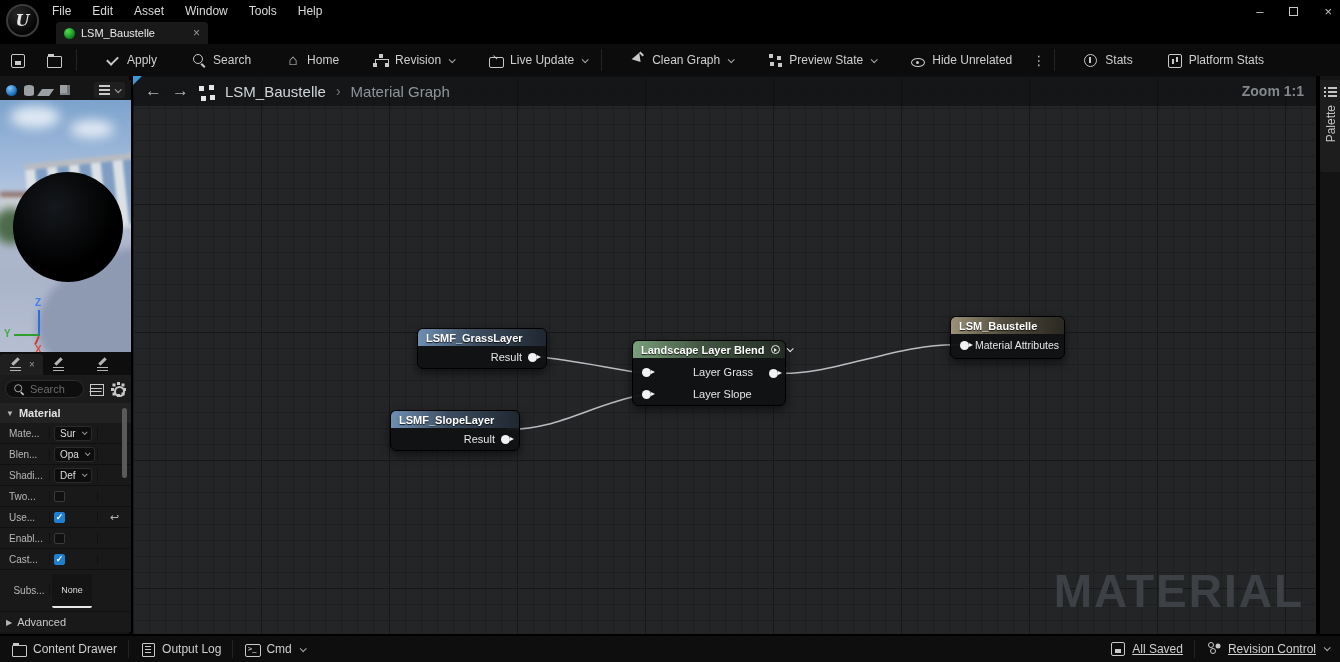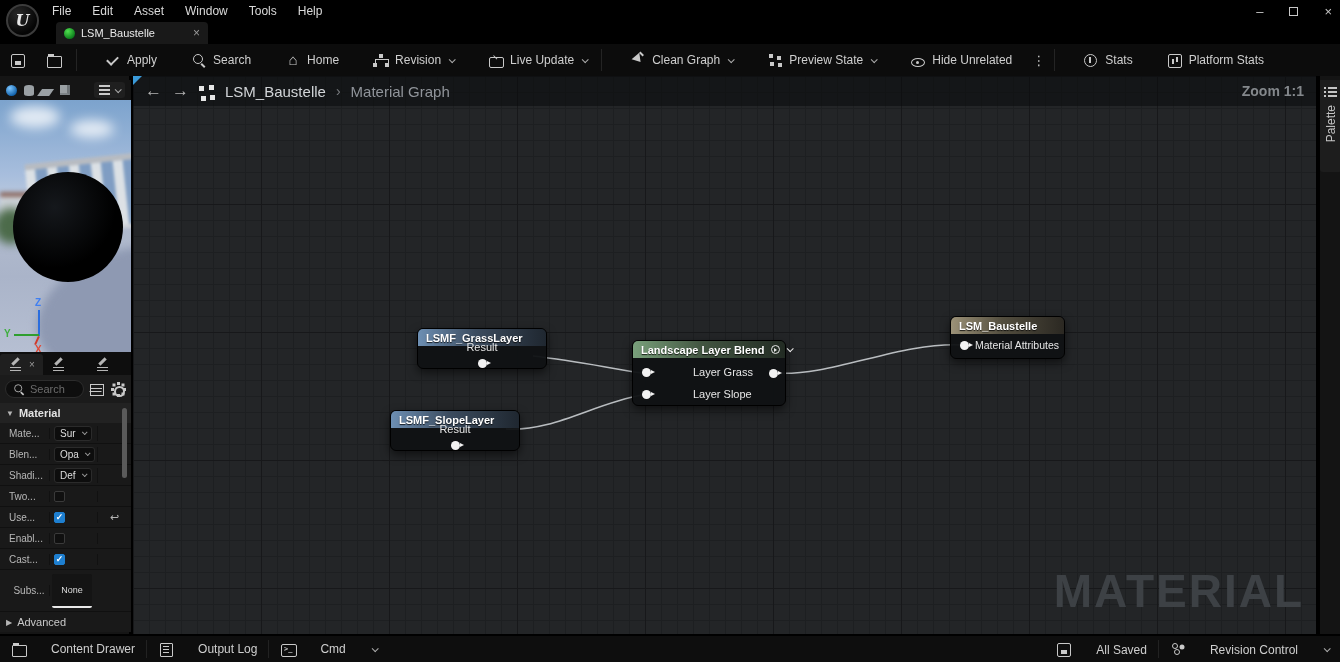--- a/index.html
+++ b/index.html
@@ -155,21 +155,21 @@
   #wires { position:absolute; left:0; top:0; width:100%; height:100%; z-index:2; pointer-events:none; }
 
   .node { position:absolute; background:rgba(16,18,20,0.96); border:1px solid #000; border-radius:6px;
     box-shadow:0 4px 10px rgba(0,0,0,0.55); z-index:3; }
   .nhead { height:17px; border-radius:5px 5px 0 0; padding:0 8px; display:flex; align-items:center; gap:6px;
     font-size:11px; font-weight:bold; color:#fff; text-shadow:0 1px 1px rgba(0,0,0,0.8); white-space:nowrap; }
   .nhead.func { background:linear-gradient(90deg, #6d8fb3 0%, #3c4c5f 45%, #1f2730 100%); }
   .nhead.blend { background:linear-gradient(90deg, #79a07b 0%, #425541 45%, #222b23 100%); }
   .nhead.result { background:linear-gradient(90deg, #9c9278 0%, #534e3f 45%, #2b2822 100%); }
   .prow { display:flex; align-items:center; gap:6px; height:22px; padding:0 9px; font-size:11px; color:#e6e6e6; white-space:nowrap; }
-  .prow.out { justify-content:flex-end;flex-direction:column; }
+  .prow.out { justify-content:flex-end; }
   .pin { position:relative; width:9px; height:9px; border-radius:50%; background:#f2f2f2; flex:none; }
   .pin::after { content:''; position:absolute; left:9px; top:2px; border-left:4px solid #f2f2f2; border-top:2.5px solid transparent; border-bottom:2.5px solid transparent; }
   .hicon-circle { width:9px; height:9px; border:1.5px solid #e8e8e8; border-radius:50%; position:relative; flex:none; }
   .hicon-circle::after { content:''; position:absolute; left:2.5px; top:1.5px; border-left:3.5px solid #e8e8e8; border-top:2.5px solid transparent; border-bottom:2.5px solid transparent; }
   .nhead .caret { border-color:#e8e8e8; }
 
   #node-grass { left:284px; top:252px; width:130px; height:41px; }
   #node-slope { left:257px; top:334px; width:130px; height:41px; }
   #node-blend { left:499px; top:264px; width:154px; height:66px; }
   #node-result { left:817px; top:240px; width:115px; height:43px; }
@@ -180,26 +180,26 @@
 
   
   #right-strip { position:absolute; left:1318px; top:76px; width:22px; height:558px; background:#141414; border-left:2px solid #000; }
   #palette-tab { position:absolute; left:0; top:4px; width:22px; height:92px; background:#1d1d1d; border-radius:0 0 3px 3px;
     display:flex; flex-direction:column; align-items:center; gap:6px; padding-top:4px; }
   #palette-label { writing-mode:vertical-rl; transform:rotate(180deg); color:#c5c5c5; font-size:12px; }
 
   
   #bottombar { position:absolute; left:0; top:634px; width:1340px; height:28px; background:#0e0e0e; border-top:2px solid #000;
     display:flex; align-items:center; font-size:12px; color:#cfcfcf; }
-  .bitem { display:flex; align-items:center; gap:24px; padding:0 11px; height:17px; white-space:nowrap; }
+  .bitem { display:flex; align-items:center; gap:6px; padding:0 11px; height:17px; white-space:nowrap; }
   .bsep { width:1px; height:18px; background:#222; }
   #console-input { width:222px; height:18px; background:#060606; border:1px solid #2e2e2e; border-radius:2px;
     color:#9a9a9a; font:11px "DejaVu Sans Mono", monospace; padding:0 6px; outline:none; }
   #console-input::placeholder { color:#565656; }
-  #bottom-right { margin-left:auto; display:flex; align-items:flex-end; }
+  #bottom-right { margin-left:auto; display:flex; align-items:flex-start;text-decoration:underline; }
 </style>
 </head>
 <body>
 
 <div id="titlebar">
   <div id="menus">
     <span>File</span>
     <span>Edit</span>
     <span>Asset</span>
     <span>Window</span>

